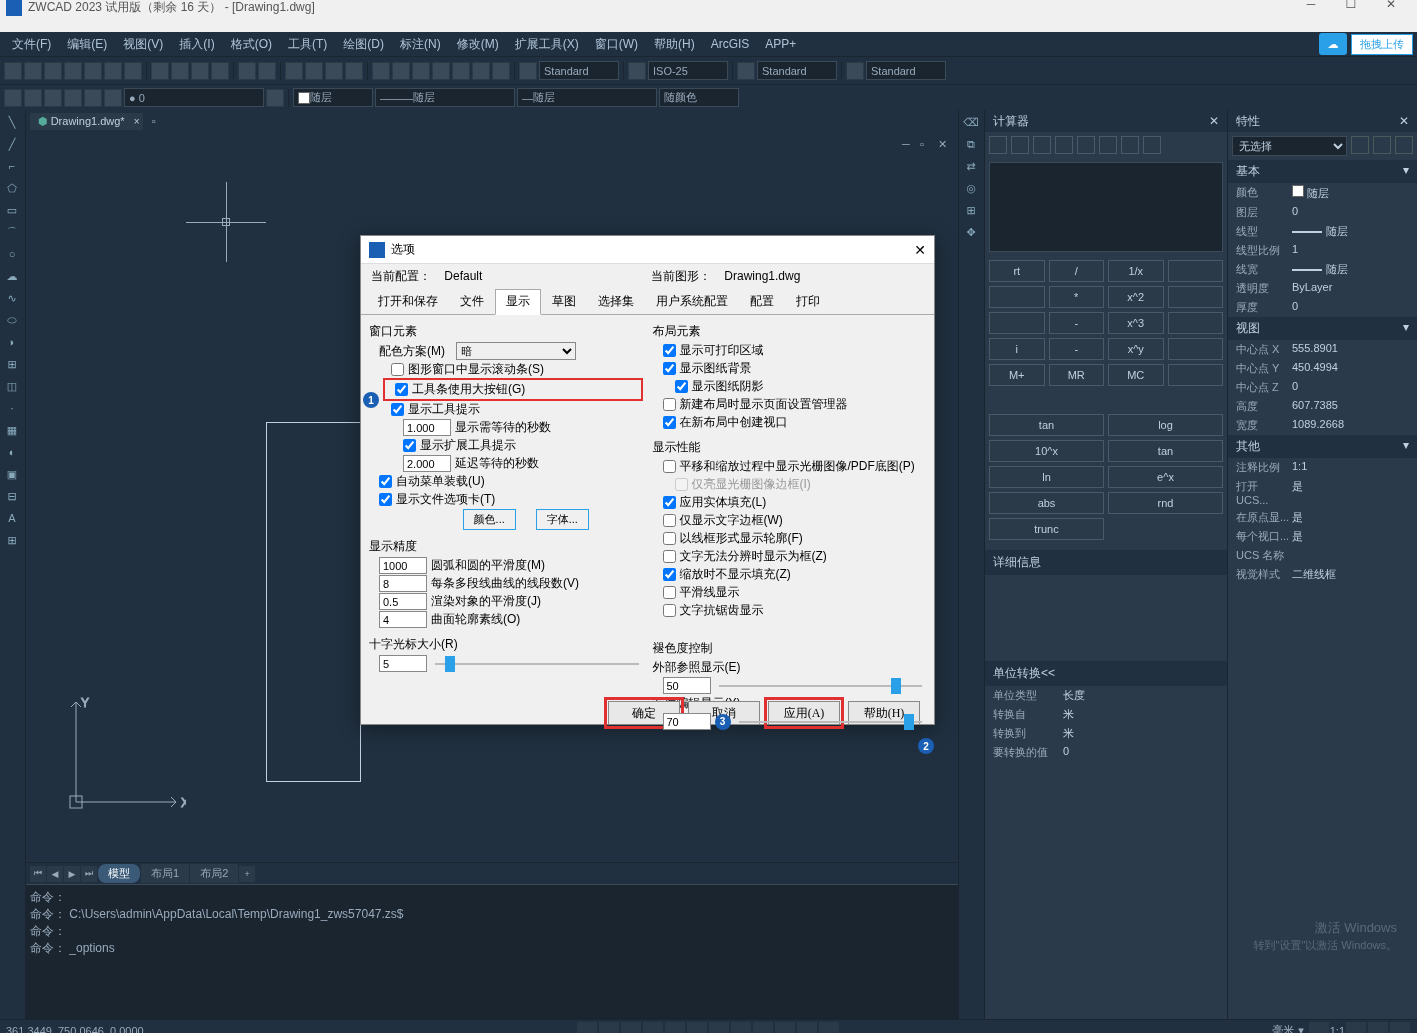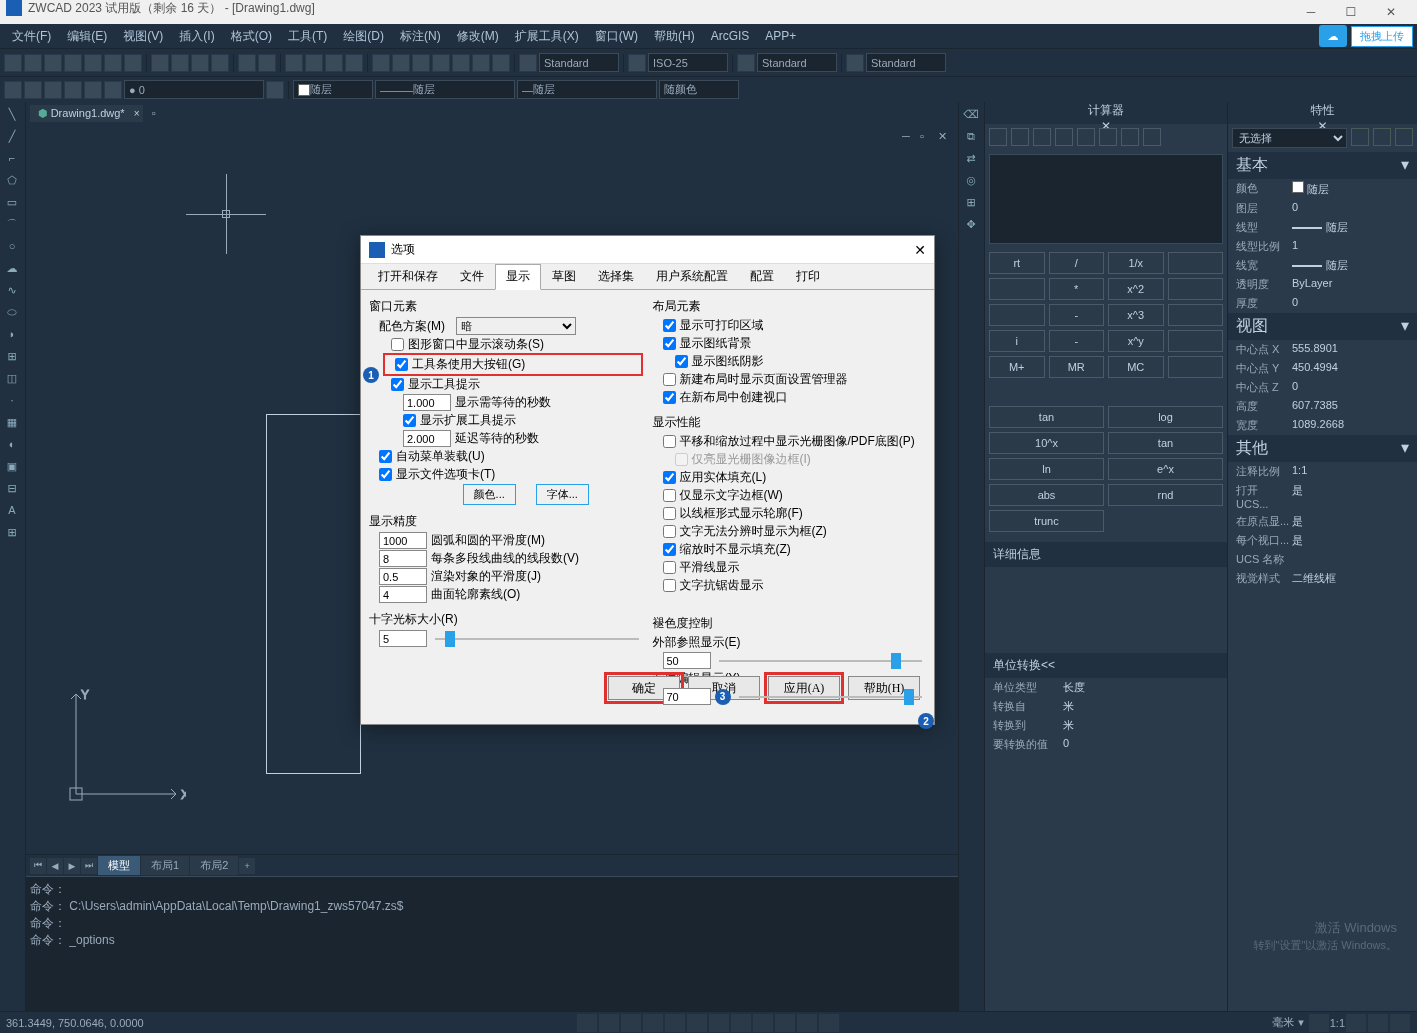--- a/index.html
+++ b/index.html
@@ -1,18 +1,18 @@
 <!DOCTYPE html>
 <html><head>
 <meta charset="utf-8">
 <style>
 * { box-sizing: border-box; margin: 0; padding: 0; font-family: "Microsoft YaHei", "SimSun", sans-serif; }
 body { background: #2b3a4a; color: #b0c4d8; font-size: 11px; overflow: hidden; width: 1417px; height: 1033px; position: relative; }
 
-.titlebar { background: #f0f0f0; color: #555; height: 24px; display: flex; align-items: flex-start; padding: 0 6px; font-size: 12px; }
+.titlebar { background: #f0f0f0; color: #555; height: 16px; display: flex; align-items: flex-end; padding: 16px 6px; font-size: 12px; }
 .titlebar .app-icon { width: 16px; height: 16px; background: #1a5fb4; margin-right: 6px; }
 .titlebar .spacer { flex: 1; }
 .win-btn { width: 40px; height: 24px; display: flex; align-items: center; justify-content: center; color: #555; }
 
 .menubar { background: #203040; height: 24px; display: flex; align-items: center; padding: 0 4px; }
 .menu-item { padding: 2px 8px; color: #b0c4d8; font-size: 12px; }
 .upload-btn { margin-left: auto; display: flex; align-items: center; gap: 4px; }
 .upload-icon { width: 28px; height: 22px; background: #2aa0e8; border-radius: 3px; display: flex; align-items: center; justify-content: center; color: #fff; }
 .upload-text { background: #fff; color: #2aa0e8; padding: 2px 8px; font-size: 11px; border: 1px solid #2aa0e8; }
 
@@ -36,46 +36,46 @@
 .canvas { flex: 1; background: #203040; position: relative; }
 .canvas-controls { position: absolute; top: 6px; right: 6px; display: flex; gap: 4px; }
 .cc-btn { width: 14px; height: 14px; color: #9ab; }
 
 .ucs-icon { position: absolute; bottom: 40px; left: 30px; width: 130px; height: 130px; }
 .ucs-icon svg { width: 100%; height: 100%; }
 
 .tabs-bottom { height: 22px; background: #203040; display: flex; align-items: center; padding: 0 4px; gap: 1px; border-top: 1px solid #1a2530; }
 .tab-nav { width: 16px; height: 16px; background: #2a3a48; color: #9ab; display: flex; align-items: center; justify-content: center; font-size: 9px; }
 .btab { background: #2a3a48; padding: 2px 10px; color: #9ab; font-size: 11px; }
-.btab.active { background: #3a5a78; color: #fff; }
+.btab.active { background: #3a5a78; color: #fff; border-radius: 8px; }
 
 .cmdline { height: 135px; background: #1a2530; border-top: 1px solid #3a4a58; padding: 4px; color: #9ab; font-family: Consolas, monospace; font-size: 12px; overflow: hidden; }
 .cmdline .line { white-space: pre; }
 
 .right-toolbar { width: 26px; background: #203040; display: flex; flex-direction: column; padding: 2px; gap: 2px; border-left: 1px solid #1a2530; }
 
 .panel { background: #2b3a4a; border-left: 1px solid #1a2530; display: flex; flex-direction: column; }
-.panel-header { height: 22px; background: #203040; display: flex; align-items: center; padding: 0 8px; color: #c0d0e0; font-size: 12px; justify-content: space-between; flex-direction: column; }
+.panel-header { height: 22px; background: #203040; display: flex; align-items: center; padding: 0 8px; color: #c0d0e0; font-size: 12px; justify-content: space-between; }
 
 .calc-panel { width: 243px; }
 .calc-toolbar { display: flex; gap: 4px; padding: 4px; }
 .calc-tb-btn { width: 18px; height: 18px; border: 1px solid #4a5a68; background: #2a3a48; }
 .calc-display { height: 90px; background: #1a2530; border: 1px solid #3a4a58; margin: 4px; }
 .calc-grid { display: grid; grid-template-columns: repeat(4, 1fr); gap: 4px; padding: 4px; }
 .calc-btn { height: 22px; background: #2a3a48; border: 1px solid #4a5a68; color: #c0d0e0; display: flex; align-items: center; justify-content: center; font-size: 11px; }
 .calc-section { padding: 4px 8px; color: #c0d0e0; font-size: 12px; background: #203040; margin-top: 6px; }
 .unit-row { display: flex; padding: 2px 8px; font-size: 11px; }
 .unit-row .label { width: 70px; color: #9ab; }
 .unit-row .val { color: #c0d0e0; }
 
 .props-panel { width: 190px; }
 .props-selector { display: flex; padding: 4px; gap: 4px; }
 .props-selector select { flex: 1; background: #1a2530; border: 1px solid #3a4a58; color: #c0d0e0; font-size: 11px; padding: 2px; }
 .props-btn { width: 18px; height: 18px; border: 1px solid #4a5a58; }
-.prop-section { background: #203040; padding: 3px 8px; color: #c0d0e0; display: flex; justify-content: space-between; font-size: 16px; }
+.prop-section { background: #203040; padding: 3px 8px; color: #c0d0e0; display: flex; justify-content: space-between; font-size: 12px; }
 .prop-row { display: flex; padding: 2px 4px; font-size: 11px; }
 .prop-row .label { width: 60px; color: #9ab; padding-left: 4px; }
 .prop-row .val { flex: 1; color: #c0d0e0; }
 .byline { display: inline-block; width: 30px; height: 2px; background: #c0d0e0; vertical-align: middle; margin-right: 4px; }
 
 .statusbar { height: 22px; background: #203040; display: flex; align-items: center; padding: 0 6px; color: #9ab; font-size: 11px; border-top: 1px solid #1a2530; }
 .statusbar .spacer { flex: 1; }
 .sb-btn { width: 20px; height: 18px; margin: 0 1px; background: #2a3a48; }
 
 .watermark { position: absolute; right: 20px; bottom: 80px; color: #5a6a78; font-size: 13px; text-align: right; line-height: 1.4; pointer-events: none; z-index: 5; }
@@ -502,20 +502,24 @@
   <div>激活 Windows</div>
   <div style="font-size:11px">转到"设置"以激活 Windows。</div>
 </div>
 
 <div class="dialog">
   <div class="dlg-title">
     <div class="icon"></div>
     <span>选项</span>
     <span class="close">✕</span>
   </div>
+  <div class="dlg-info">
+    <span><span>当前配置：</span>&nbsp;&nbsp;&nbsp;&nbsp;<span>Default</span></span>
+    <span><span>当前图形：</span>&nbsp;&nbsp;&nbsp;&nbsp;<span>Drawing1.dwg</span></span>
+  </div>
   <div class="dlg-tabs">
     <div class="dlg-tab">打开和保存</div>
     <div class="dlg-tab">文件</div>
     <div class="dlg-tab active">显示</div>
     <div class="dlg-tab">草图</div>
     <div class="dlg-tab">选择集</div>
     <div class="dlg-tab">用户系统配置</div>
     <div class="dlg-tab">配置</div>
     <div class="dlg-tab">打印</div>
   </div>

